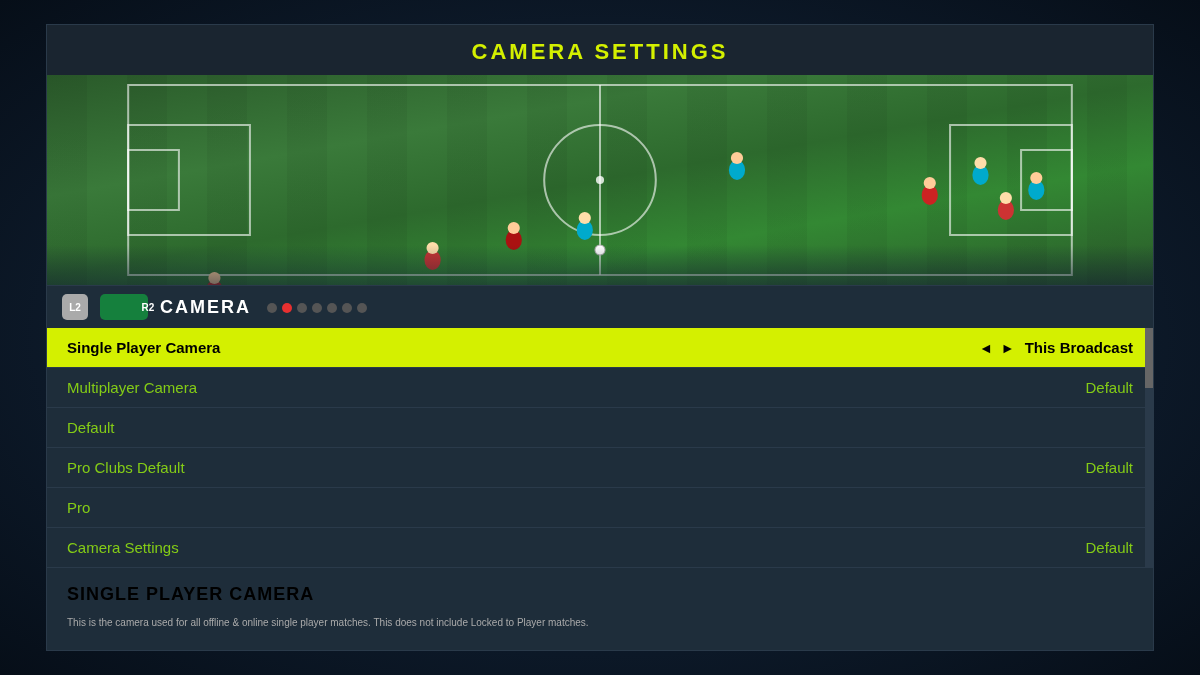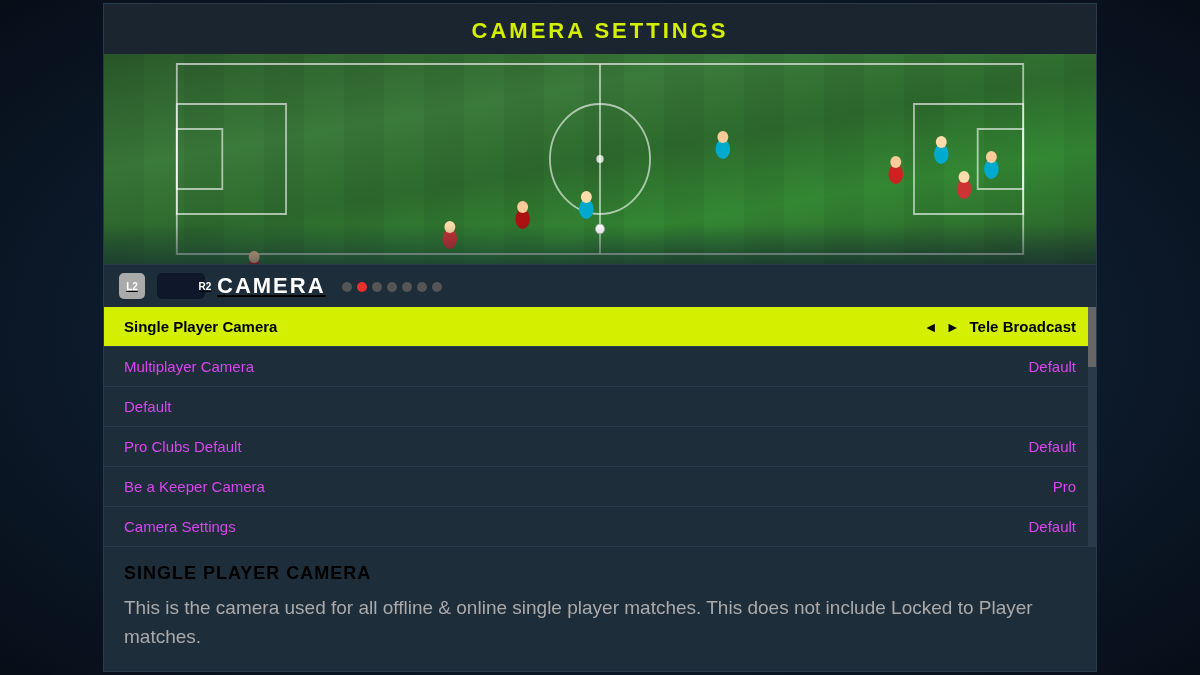--- a/index.html
+++ b/index.html
@@ -10,21 +10,21 @@
       background: #1a2a3a;
       background: radial-gradient(ellipse at center, #1e3a5a 0%, #0d1a2a 60%, #060e18 100%);
       font-family: 'Arial', sans-serif;
       overflow: hidden;
       display: flex;
       align-items: center;
       justify-content: center;
     }
 
     .main-container {
-      width: 994px;
+      width: 1108px;
       background: #1a2530;
       border: 1px solid #2a3a4a;
     }
 
     
     .title-bar {
       background: #1a2530;
       text-align: center;
       padding: 14px 0 10px;
     }
@@ -85,43 +85,42 @@
     }
 
     
     .camera-tab-bar {
       background: #1e2d3a;
       padding: 8px 15px;
       display: flex;
       align-items: center;
       gap: 12px;
       border-top: 1px solid #2a3a4a;
-      text-decoration: underline;
     }
 
     .button-badge {
       display: inline-flex;
       align-items: center;
       justify-content: center;
       width: 26px;
       height: 26px;
       border-radius: 5px;
       background: #888;
       color: white;
       font-size: 10px;
       font-weight: bold;
       letter-spacing: 0;
     }
 
     .button-badge.l2 { background: #aaa; }
-    .button-badge.r2 { background: #0f172a; padding-left: 48px; }
+    .button-badge.r2 { background: #15803d; padding-left: 48px; }
 
     .camera-label {
       color: white;
-      font-size: 22px;
+      font-size: 18px;
       font-weight: bold;
       letter-spacing: 2px;
       text-transform: uppercase;
     }
 
     .tab-dots {
       display: flex;
       gap: 5px;
       margin-left: 4px;
       margin-top: 2px;
@@ -141,21 +140,21 @@
     
     .settings-list {
       background: #1e2d3a;
     }
 
     .settings-row {
       display: flex;
       align-items: center;
       padding: 11px 20px;
       border-bottom: 1px solid #2a3a4a;
-      color: #d946ef;
+      color: #84cc16;
       font-size: 15px;
     }
 
     .settings-row.highlighted {
       background: #d4f000;
       color: #000;
       font-weight: bold;
     }
 
     .row-label {
@@ -191,21 +190,21 @@
       font-size: 18px;
       font-weight: bold;
       letter-spacing: 1px;
       text-transform: uppercase;
       color: #000;
       margin-bottom: 10px;
     }
 
     .description-text {
       color: #aaa;
-      font-size: 19px;
+      font-size: 10px;
       line-height: 1.5;
     }
 
     
     .scroll-container {
       position: relative;
     }
 
     .scrollbar {
       position: absolute;
@@ -317,35 +316,34 @@
   </div>
 
   <div class="scroll-container">
     <div class="settings-list" id="settings-list">
     <div class="settings-row highlighted">
           <span class="row-label">Single Player Camera</span>
           <div class="row-arrows">
             <span class="arrow">◄</span>
             <span class="arrow">►</span>
           </div>
-          <span class="row-value">Tele Broadcast</span>
+          <span class="row-value">This Broadcast</span>
         </div>
         <div class="settings-row">
           <span class="row-label">Multiplayer Camera</span>
           <span class="row-value">Default</span>
         </div>
         <div class="settings-row">
           <span class="row-value">Default</span>
         </div>
         <div class="settings-row">
           <span class="row-label">Pro Clubs Default</span>
           <span class="row-value">Default</span>
         </div>
         <div class="settings-row">
-          <span class="row-label">Be a Keeper Camera</span>
           <span class="row-value">Pro</span>
         </div>
         <div class="settings-row">
           <span class="row-label">Camera Settings</span>
           <span class="row-value">Default</span>
         </div>
       </div>
     <div class="scrollbar">
       <div class="scrollbar-thumb"></div>
     </div>

